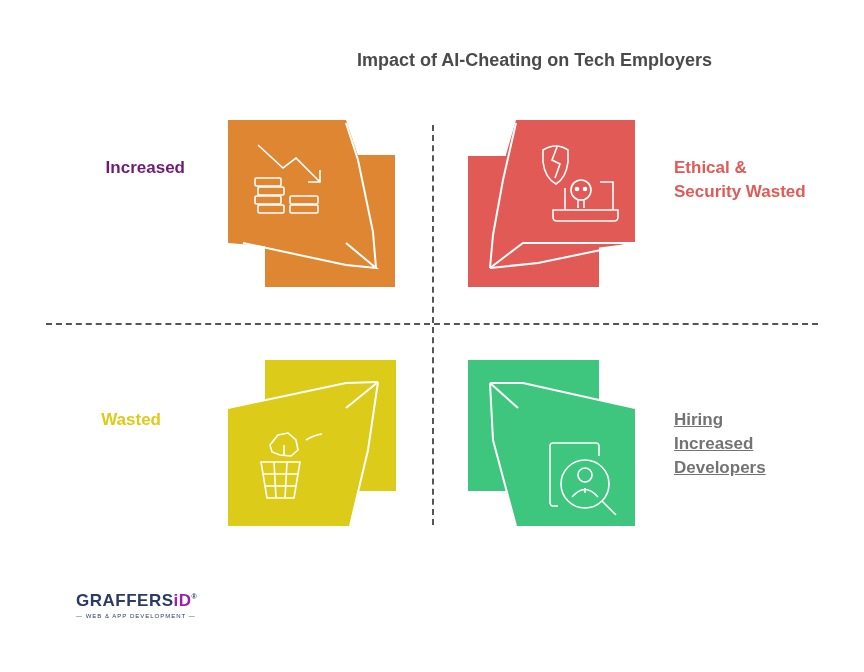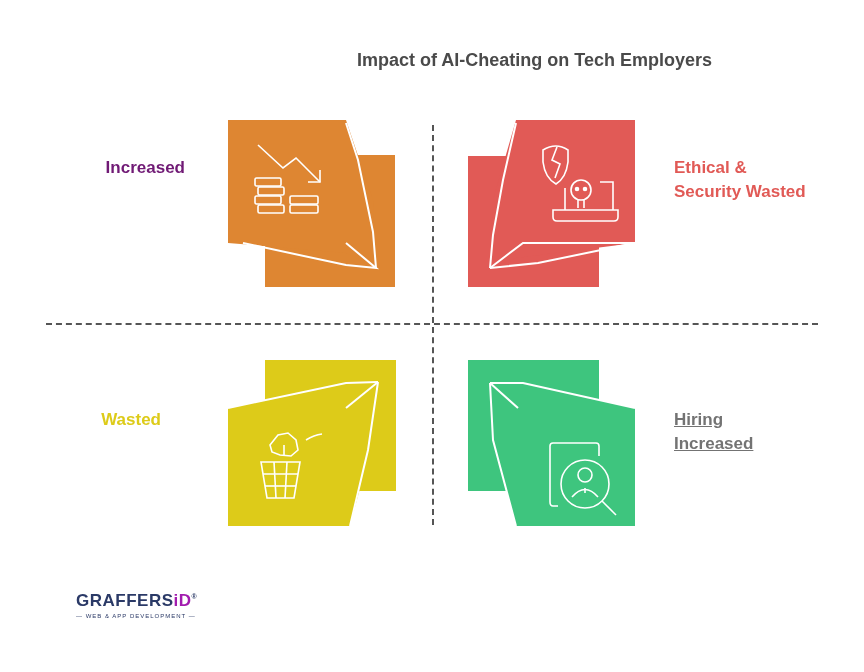--- a/index.html
+++ b/index.html
@@ -87,20 +87,21 @@
     <polyline points="35,114 70,114"></polyline>
     <polyline points="37,126 68,126"></polyline>
     <polyline points="46,102 48,138"></polyline>
     <polyline points="59,102 57,138"></polyline>
   </g>
 </svg>
 
 <div class="label left" style="left:674px; top:408px; width:160px; color:#737373;text-decoration:underline;">
   <div>Hiring</div>
   <div>Increased</div>
+  <div>Developers</div>
 </div>
 <svg class="cube" style="left:468px; top:360px;" width="170" height="170">
   <rect x="0" y="0" width="131" height="131" fill="#3EC57E"></rect>
   <polygon points="22,23 55,23 167,48 167,166 48,166 25,80" fill="#3EC57E"></polygon>
   <polyline points="22,23 55,23 167,48" fill="none" stroke="#fff" stroke-width="2"></polyline>
   <polyline points="22,23 48,48 167,48" fill="none" stroke="#fff" stroke-width="0"></polyline>
   <polyline points="22,23 50,48" fill="none" stroke="#fff" stroke-width="2"></polyline>
   <polyline points="22,23 25,80 48,166" fill="none" stroke="#fff" stroke-width="2"></polyline>
   <g fill="none" stroke="#fff" stroke-width="1.6">
     <path d="M90,146 L85,146 Q82,146 82,142 L82,86 Q82,83 85,83 L128,83 Q131,83 131,86 L131,96"></path>

